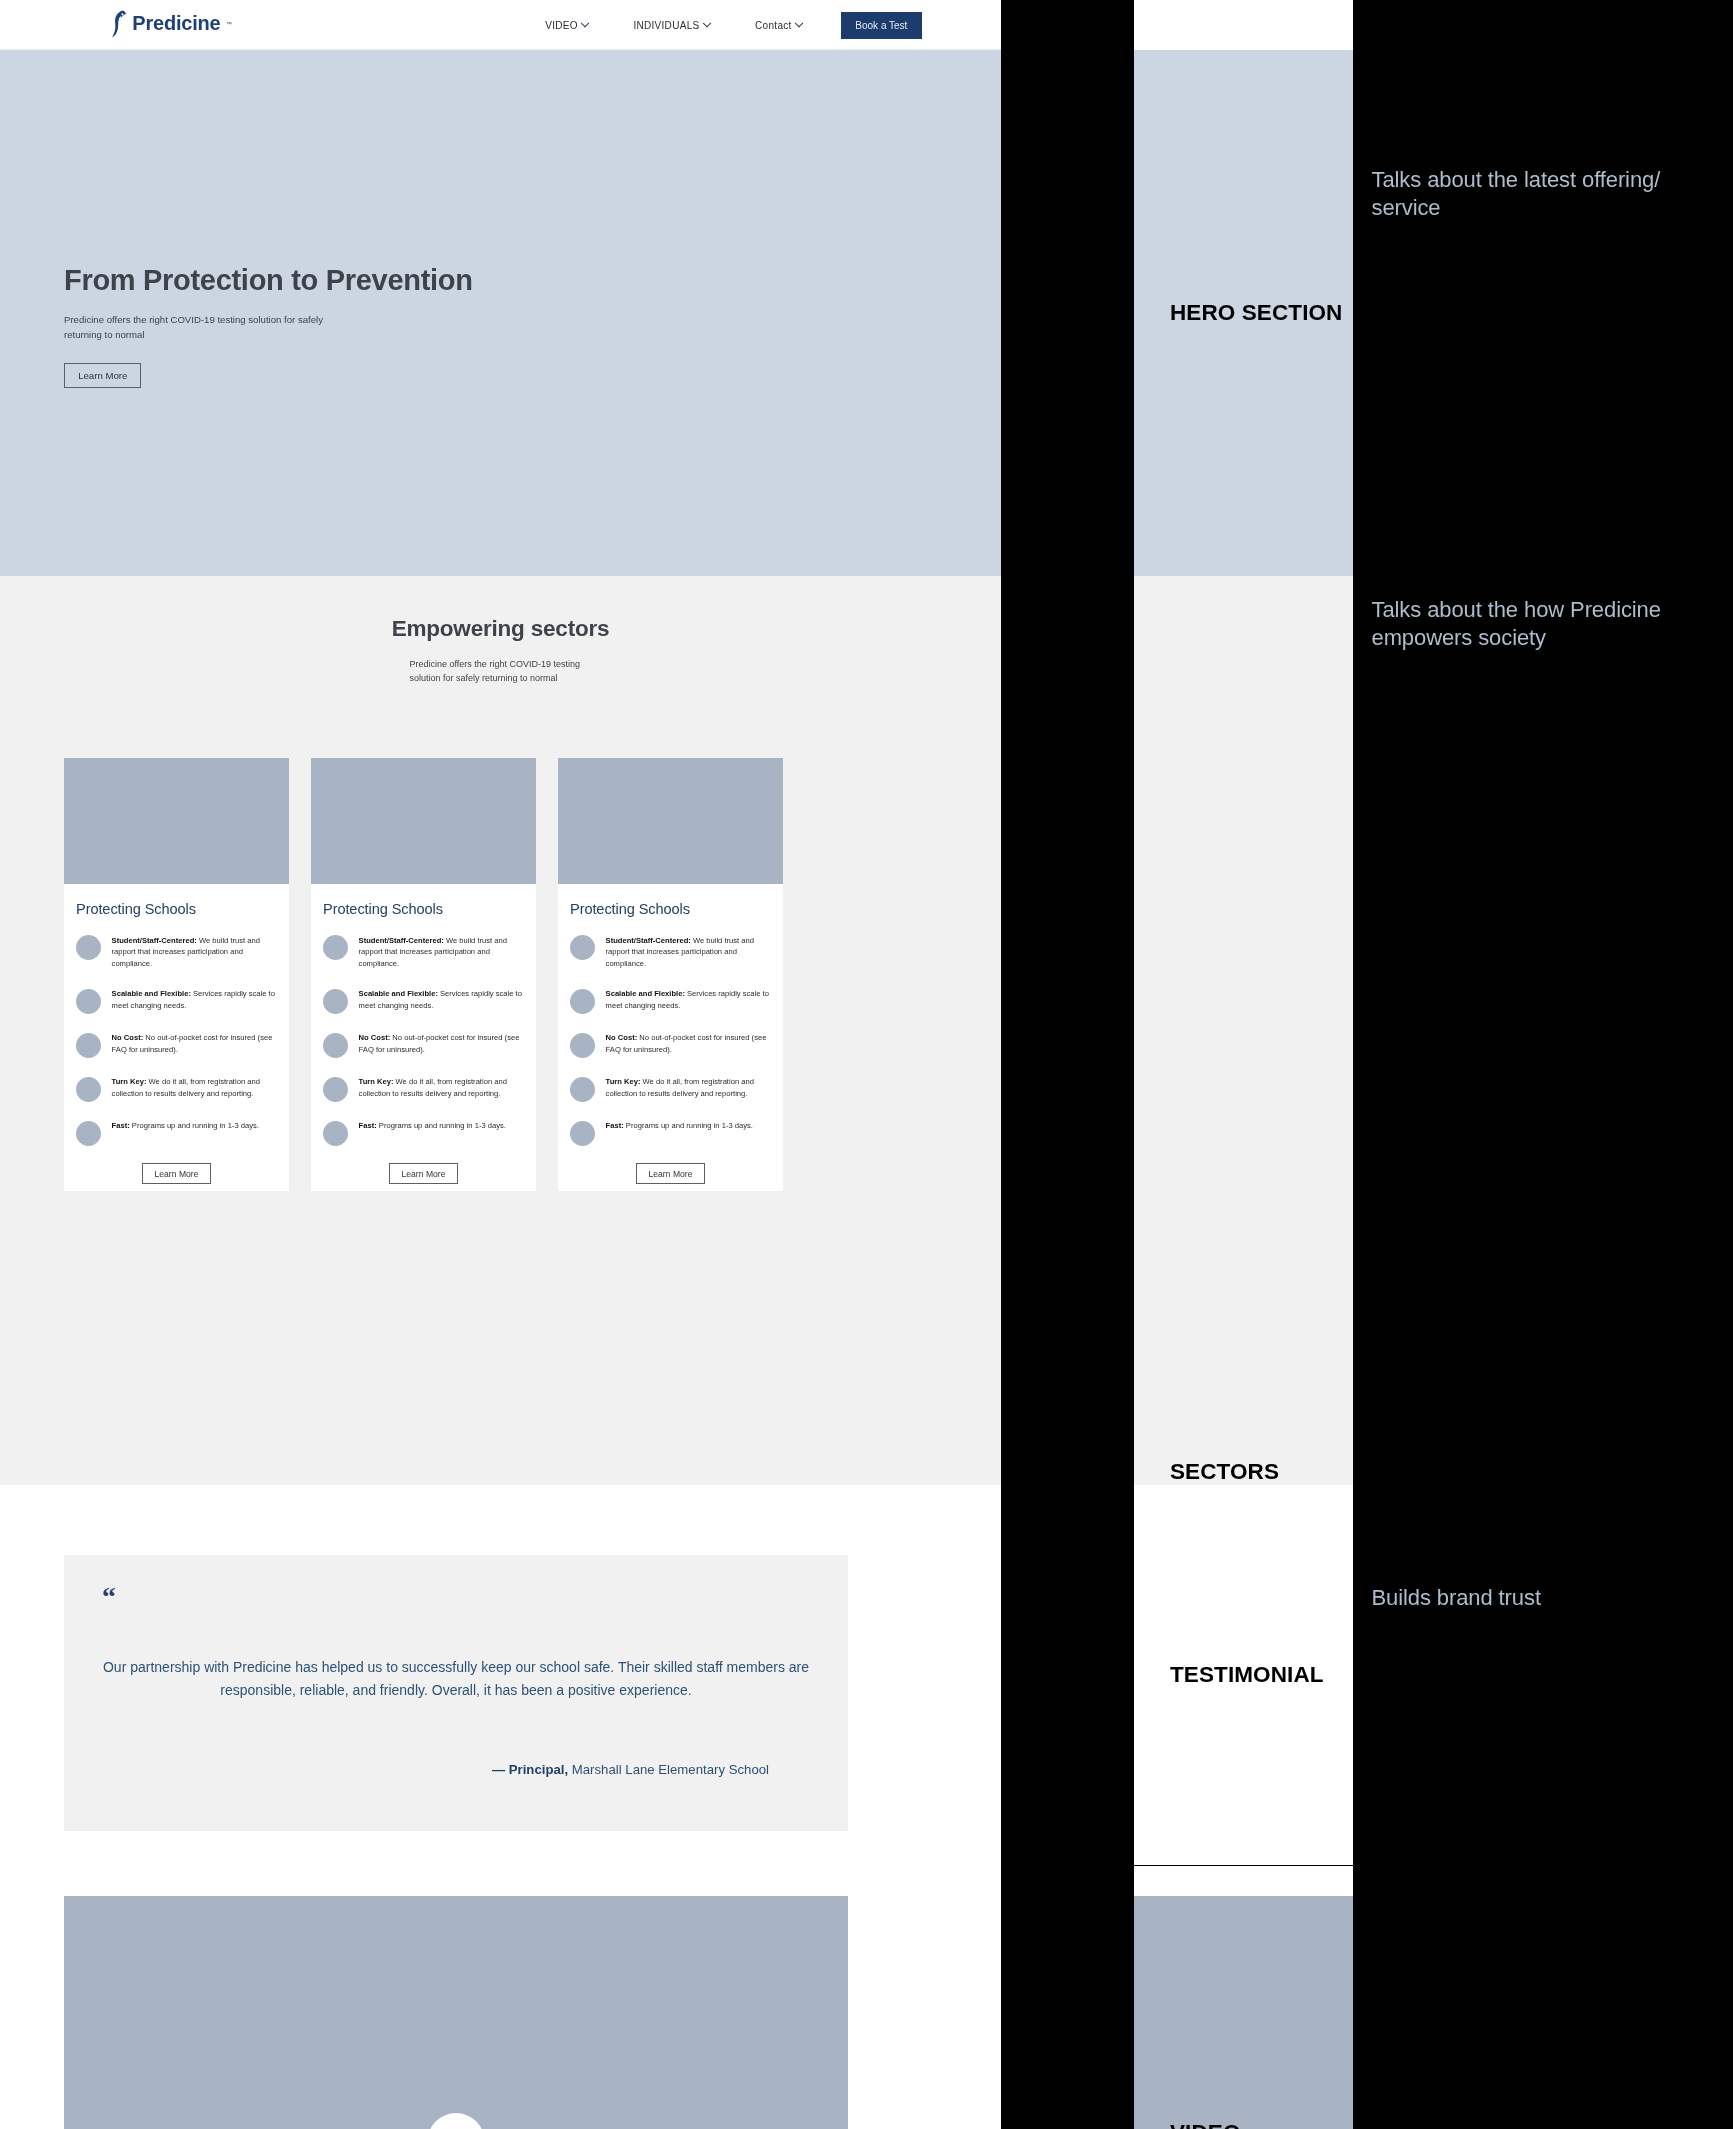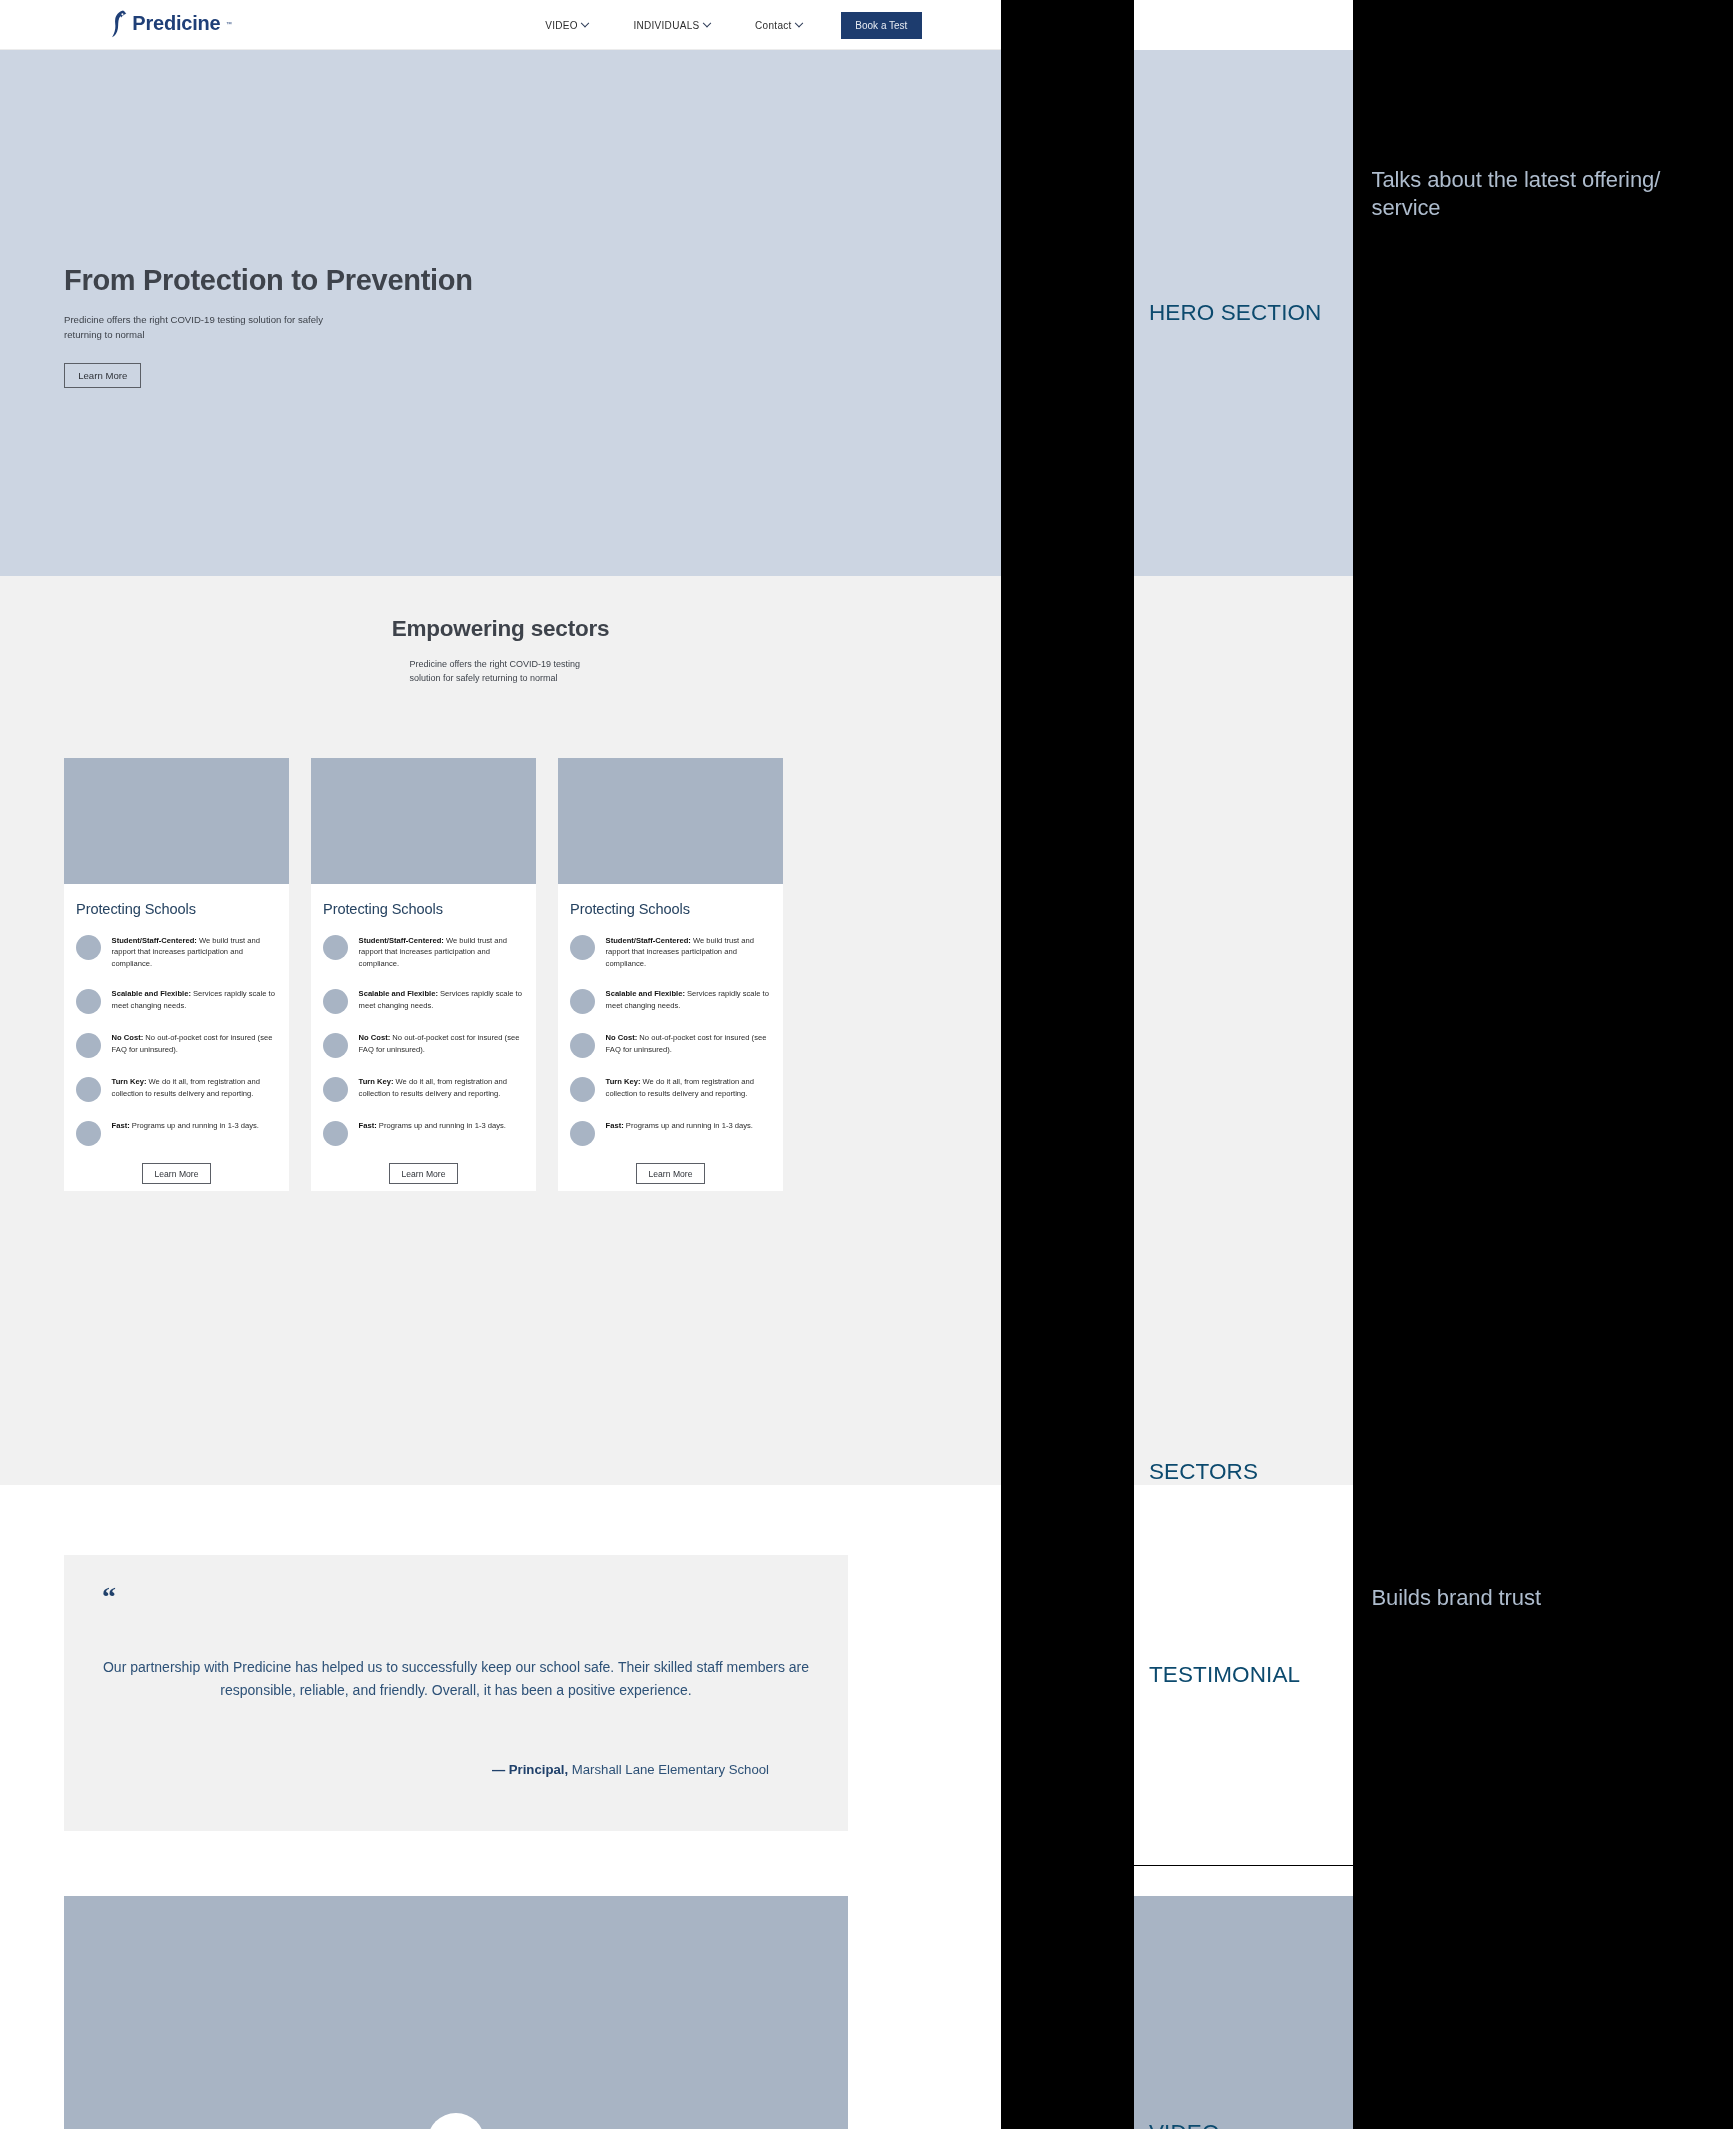--- a/index.html
+++ b/index.html
@@ -81,21 +81,21 @@
   .video-sect { position:relative; background:#fff; height:264px; }
   .video-box { position:absolute; left:64px; top:30.5px; width:784px; height:233px; background:#a8b4c4; }
   .play-circle { position:absolute; left:50%; bottom:-41px; transform:translateX(-50%); width:57px; height:57px; border-radius:50%; background:#fff; }
 
   
   .gutter { position:absolute; left:1001px; top:0; width:132px; height:2129px; background:#000; }
 
   
   .anno-col { position:absolute; left:1134px; top:0; width:219px; height:2129px; background:#000; }
   .anno-band { position:absolute; left:0; width:219px; display:flex; align-items:center; }
-  .anno-label { padding-left:15px; font-size:22.5px; font-weight:400; color:#0c4a6e; line-height:1.15; letter-spacing:0.1px; }
+  .anno-label { padding-left:36px; font-size:22.5px; font-weight:700; color:#000000; line-height:1.15; letter-spacing:0.1px; }
 
   
   .desc-col { position:absolute; left:1353px; top:0; width:380px; height:2129px; background:#000; }
   .desc-item { position:absolute; left:18.5px; width:344px; color:#aebccd; font-size:22px; font-weight:400; line-height:1.28; letter-spacing:-0.1px; }
 </style>
 </head>
 <body>
 
 <div class="canvas">
 
@@ -270,17 +270,18 @@
         <div class="anno-label">TESTIMONIAL</div>
       </div>
       <div class="anno-band" style="top: 1866px; height: 30.5px; background: rgb(255, 255, 255);"></div>
       <div class="anno-band" style="top: 1896px; height: 233px; background: rgb(168, 180, 196); align-items: flex-end;">
         <div class="anno-label" style="padding-bottom: 0px; transform: translateY(17px);">VIDEO</div>
       </div>
     </div>
 
   <div class="desc-col" id="desc-col">
       <div class="desc-item" style="top: 166px;">Talks about the latest offering/ service</div>
+      <div class="desc-item" style="top: 596px;">Talks about the how Predicine empowers society</div>
       <div class="desc-item" style="top: 1584px;">Builds brand trust</div>
     </div>
 
 </div>
 
 
 </body></html>

